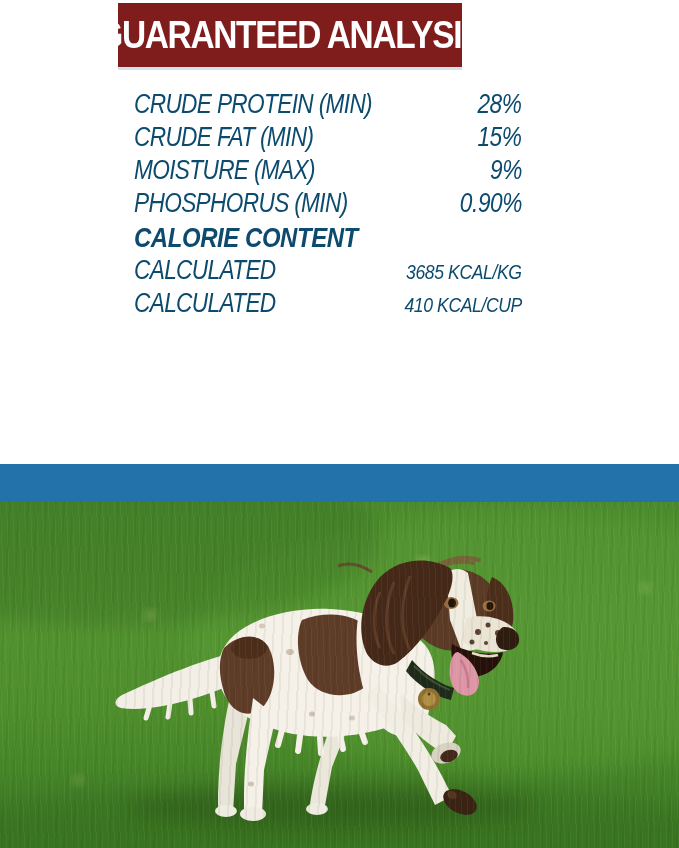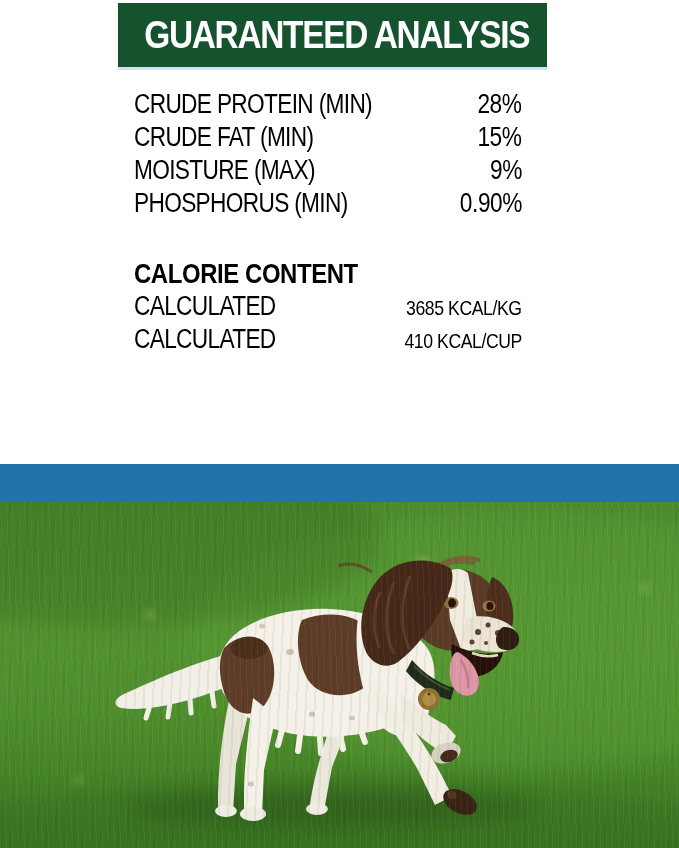--- a/index.html
+++ b/index.html
@@ -2,41 +2,41 @@
 <html><head>
 <meta charset="utf-8">
 <style>
   html,body { margin:0; padding:0; background:#ffffff; }
   .canvas {
     position:relative; width:679px; height:848px; background:#ffffff;
     font-family:"Liberation Sans","DejaVu Sans",sans-serif; overflow:hidden;
   }
   
   .header-bar {
-    position:absolute; left:118px; top:3px; width:429px; height:64px;
-    background:#14532d; display:flex; align-items:center; 
+    position:absolute; left:118px; top:3px; width:344px; height:64px;
+    background:#7f1d1d; display:flex; align-items:center; justify-content:center;
     box-shadow:0 3px 0 rgba(160,190,220,0.45);
   }
   .header-text {
     color:#ffffff; font-size:38px; font-weight:bold; letter-spacing:-1.5px;
     transform:scaleX(0.88); white-space:nowrap;
   }
   
-  .analysis { position:absolute; left:134px; top:89px; width:388px; color:#000000; }
+  .analysis { position:absolute; left:134px; top:89px; width:388px; color:#0c4a6e;font-style:italic; }
   .row { height:33px; display:flex; justify-content:space-between; align-items:baseline; }
   .lbl {
     font-size:27px; letter-spacing:-0.8px; transform:scaleX(0.84);
     transform-origin:left center; white-space:nowrap;
   }
   .val {
     font-size:27px; letter-spacing:-0.5px; transform:scaleX(0.84);
     transform-origin:right center; white-space:nowrap;
   }
   .val.small { font-size:21px; }
-  .row.heading { height:34px;margin-top:36px; }
+  .row.heading { height:34px; }
   .row.heading .lbl { font-weight:bold; font-size:28.5px; letter-spacing:-0.5px; }
   
   .divider { position:absolute; left:0; top:464px; width:679px; height:38px; background:#2472aa; }
   
   .photo { position:absolute; left:0; top:502px; width:679px; height:346px; overflow:hidden; }
   .photo svg { display:block; }
   .photo::after {
     content:""; position:absolute; inset:0; pointer-events:none;
     background:
       repeating-linear-gradient(88deg, rgba(255,255,255,0.05) 0 1px, transparent 1px 6px),

